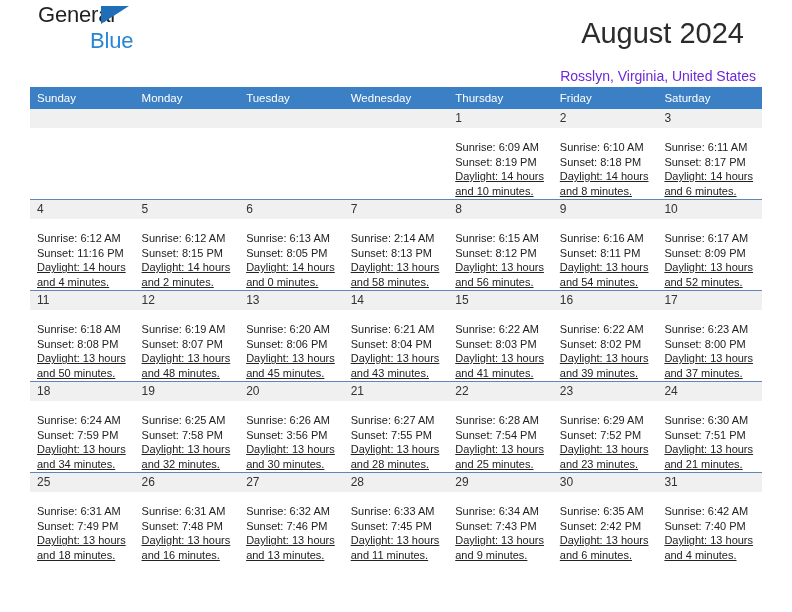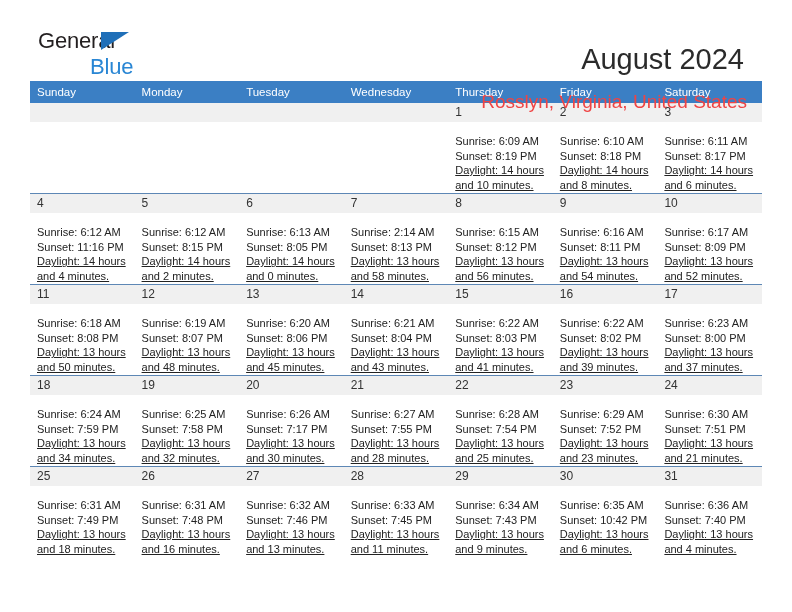--- a/index.html
+++ b/index.html
@@ -20,21 +20,20 @@
     height: 612px;
     box-sizing: border-box;
     padding: 0 30px;
   }
 
   
   .header {
     display: flex;
     align-items: flex-start;
     justify-content: space-between;
-    padding-top: 26px;
     height: 72px;
     box-sizing: border-box;
   }
   .logo {
     position: relative;
     width: 120px;
     height: 50px;
     line-height: 1;
     user-select: none;
   }
@@ -71,30 +70,30 @@
   }
   .month-title {
     font-size: 29px;
     color: #2b2b2b;
     line-height: 34px;
     font-weight: normal;
     margin: 16px;
     white-space: nowrap;
   }
   .location {
-    font-size: 19px;
-    color: #ef4444;
+    font-size: 14px;
+    color: #6d28d9;
     line-height: 20px;
-    margin: 8px 13px 0 0;
+    margin: 8px 4px 0 0;
     white-space: nowrap;
   }
 
   
   .calendar {
-    margin-top: 9px;
+    margin-top: 15px;
     width: 732px;
     border-collapse: collapse;
     table-layout: fixed;
   }
   .calendar th {
     background: #3b7fc4;
     color: #ffffff;
     font-size: 11.5px;
     font-weight: normal;
     text-align: left;
@@ -341,21 +340,21 @@
             <div class="cell-body">
               <div>Sunrise: 6:25 AM</div>
               <div>Sunset: 7:58 PM</div>
               <div class="daylight">Daylight: 13 hours and 32 minutes.</div>
             </div>
           </td>
           <td>
             <div class="daynum">20</div>
             <div class="cell-body">
               <div>Sunrise: 6:26 AM</div>
-              <div>Sunset: 7:17 PM</div>
+              <div>Sunset: 3:56 PM</div>
               <div class="daylight">Daylight: 13 hours and 30 minutes.</div>
             </div>
           </td>
           <td>
             <div class="daynum">21</div>
             <div class="cell-body">
               <div>Sunrise: 6:27 AM</div>
               <div>Sunset: 7:55 PM</div>
               <div class="daylight">Daylight: 13 hours and 28 minutes.</div>
             </div>
@@ -423,28 +422,28 @@
             <div class="cell-body">
               <div>Sunrise: 6:34 AM</div>
               <div>Sunset: 7:43 PM</div>
               <div class="daylight">Daylight: 13 hours and 9 minutes.</div>
             </div>
           </td>
           <td>
             <div class="daynum">30</div>
             <div class="cell-body">
               <div>Sunrise: 6:35 AM</div>
-              <div>Sunset: 10:42 PM</div>
+              <div>Sunset: 2:42 PM</div>
               <div class="daylight">Daylight: 13 hours and 6 minutes.</div>
             </div>
           </td>
           <td>
             <div class="daynum">31</div>
             <div class="cell-body">
-              <div>Sunrise: 6:36 AM</div>
+              <div>Sunrise: 6:42 AM</div>
               <div>Sunset: 7:40 PM</div>
               <div class="daylight">Daylight: 13 hours and 4 minutes.</div>
             </div>
           </td>
         </tr>
       </tbody>
   </table>
 
 </div>
 

